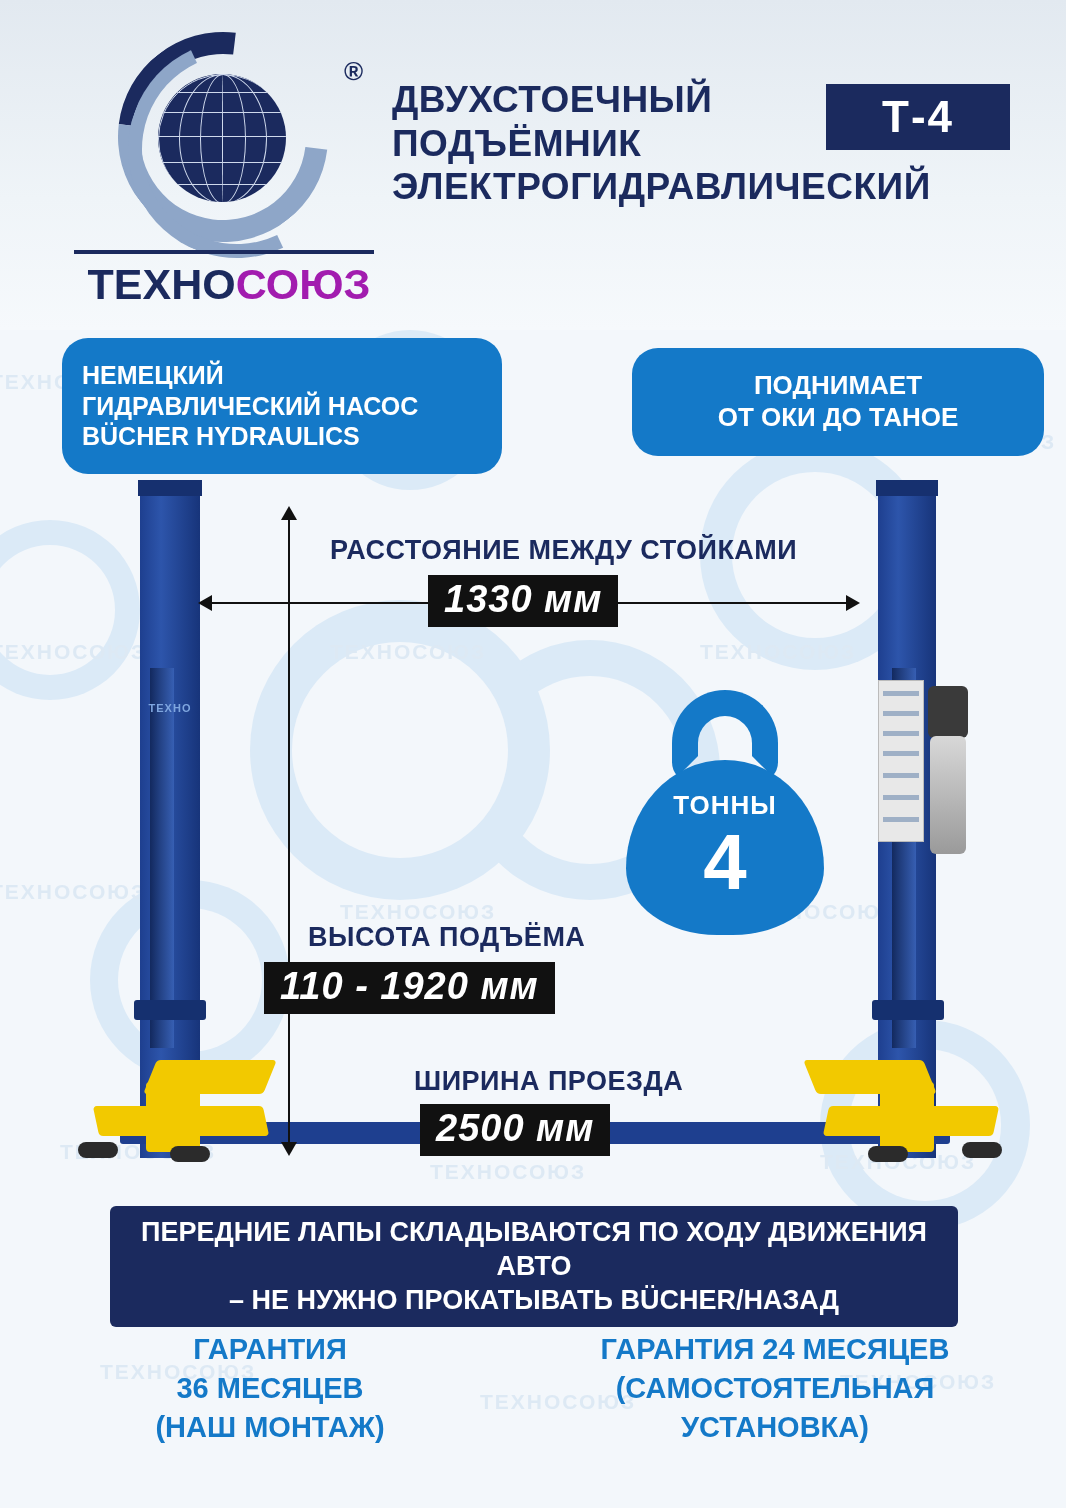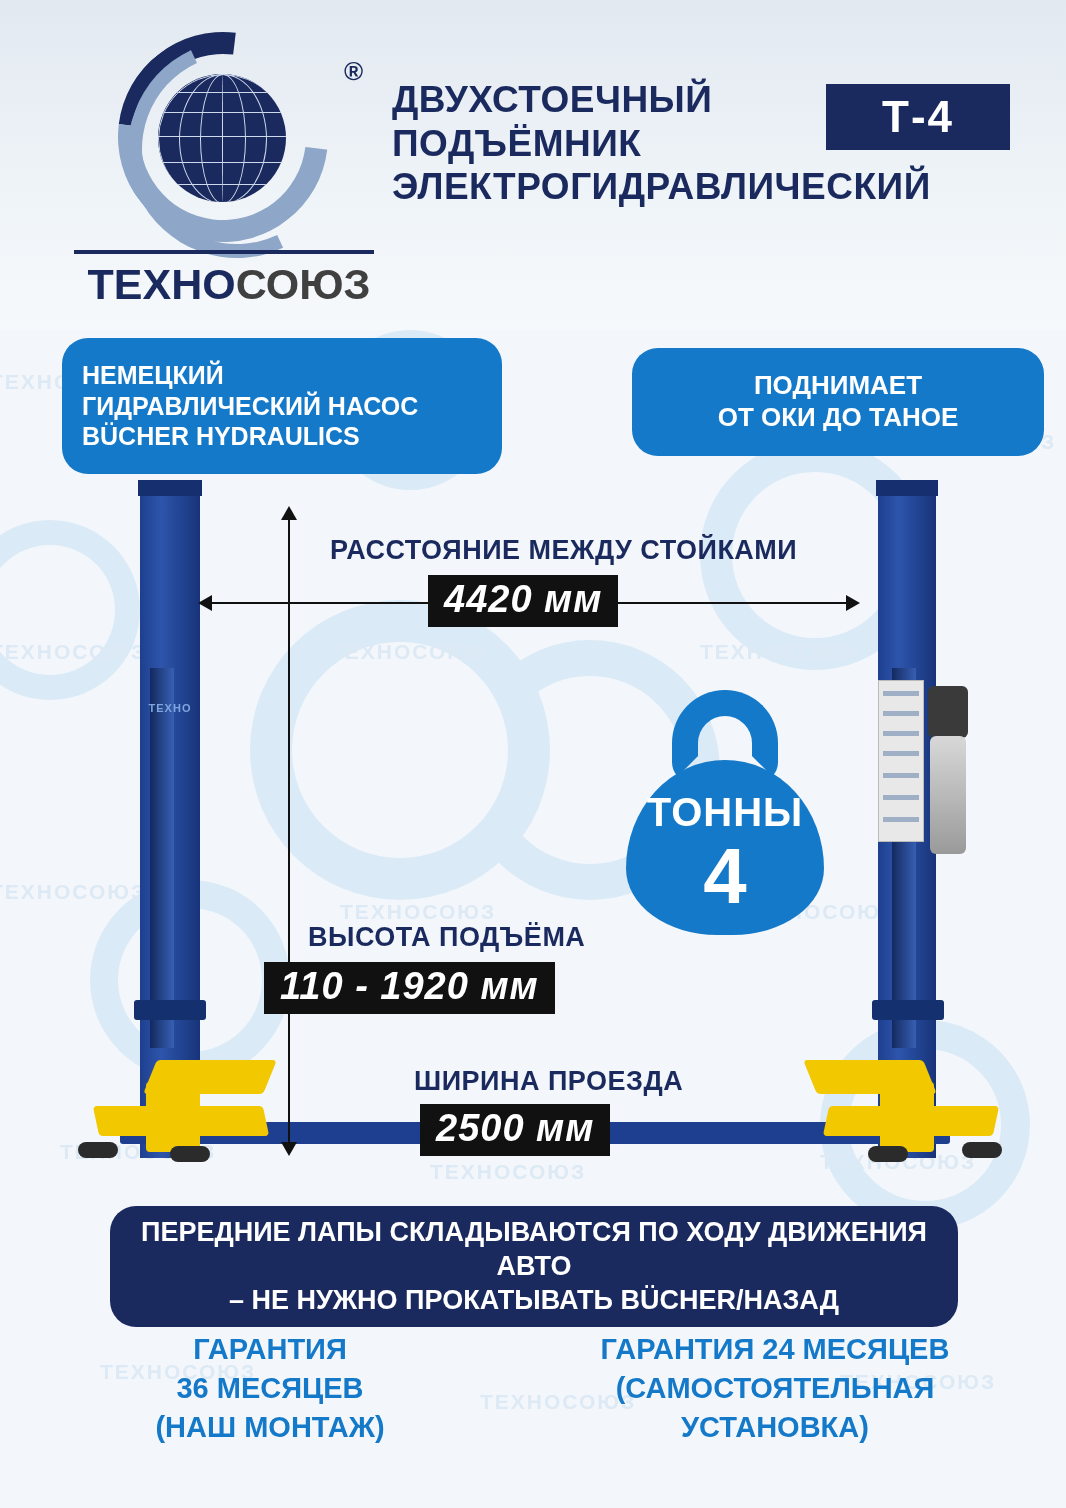--- a/index.html
+++ b/index.html
@@ -149,21 +149,21 @@
     left: 12px;
     top: 232px;
     width: 310px;
     text-align: center;
     font-size: 43px;
     font-weight: 800;
     letter-spacing: 0px;
     white-space: nowrap;
   }
   .logo-text .t1 { color: #1b2a5e; }
-  .logo-text .t2 { color: #404040; }
+  .logo-text .t2 { color: #a21caf; }
 
   .title {
     position: absolute;
     left: 392px;
     top: 78px;
     width: 600px;
     color: #1b2a5e;
     font-size: 37px;
     font-weight: 800;
     line-height: 1.18;
@@ -420,32 +420,32 @@
   }
   .kettle-text {
     position: absolute;
     left: 6px;
     top: 100px;
     width: 198px;
     text-align: center;
     color: #ffffff;
     font-weight: 800;
   }
-  .kettle-text .k-unit { font-size: 40px; letter-spacing: 1px; display:block; }
+  .kettle-text .k-unit { font-size: 26px; letter-spacing: 1px; display:block; }
   .kettle-text .k-num { font-size: 78px; line-height: 0.95; display:block; margin-top: 4px;}
 
   
   .banner {
     position: absolute;
     left: 110px;
     top: 1206px;
     width: 848px;
     min-height: 92px;
     background: #1b2a5e;
-    border-radius: 26px;
+    border-radius: 6px;
     color: #ffffff;
     font-size: 27px;
     font-weight: 800;
     line-height: 1.25;
     display: flex;
     align-items: center;
     justify-content: center;
     text-align: center;
     padding: 10px 18px;
     box-sizing: border-box;
@@ -583,21 +583,21 @@
     <div class="meas-h-line" style="left:210px;top:132px;width:648px;"></div>
     <div class="arrow arrow-l" style="left:198px;top:125px;"></div>
     <div class="arrow arrow-r" style="left:846px;top:125px;"></div>
 
     <div class="meas-v-line" style="left:288px;top:48px;height:630px;"></div>
     <div class="arrow arrow-u" style="left:281px;top:36px;"></div>
     <div class="arrow arrow-d" style="left:281px;top:672px;"></div>
   </div>
 
   <div class="meas-label" style="left:330px;top:535px;">РАССТОЯНИЕ МЕЖДУ СТОЙКАМИ</div>
-  <div class="meas-value" style="left:428px;top:575px;">4420 мм</div>
+  <div class="meas-value" style="left:428px;top:575px;">1330 мм</div>
 
   <div class="meas-label" style="left:308px;top:922px;">ВЫСОТА ПОДЪЁМА</div>
   <div class="meas-value" style="left:264px;top:962px;font-style:italic;">110 - 1920 мм</div>
 
   <div class="meas-label" style="left:414px;top:1066px;">ШИРИНА ПРОЕЗДА</div>
   <div class="meas-value" style="left:420px;top:1104px;">2500 мм</div>
 
   <div class="kettle">
     <div class="kettle-handle"></div>
     <div class="kettle-body"></div>

